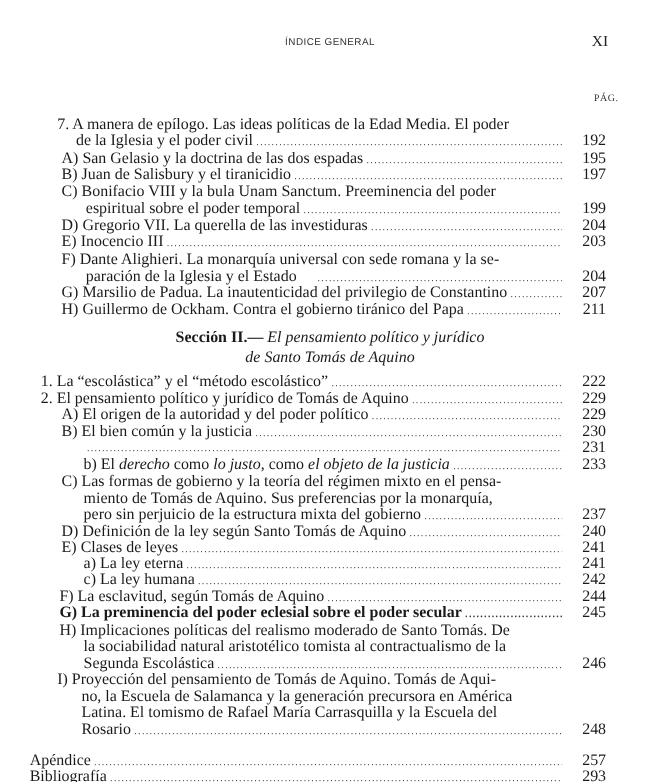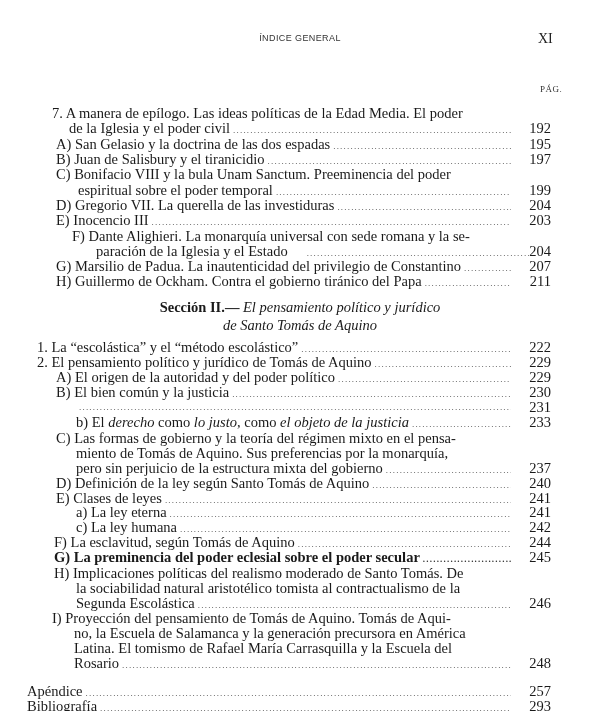--- a/index.html
+++ b/index.html
@@ -91,22 +91,22 @@
         <span class="dots"></span>
     </div>
     <div class="pnum" style="top:198px;">204</div>
 
     <div class="entry" style="left:56px; top:213px; width:458px;">
       <span class="txt">E) Inocencio III</span>
         <span class="dots"></span>
     </div>
     <div class="pnum" style="top:213px;">203</div>
 
-    <div class="line" style="left:56px; top:229px;margin-left:16px;">F) Dante Alighieri. La monarquía universal con sede romana y la se-</div>
-    <div class="entry" style="left:96px; top:244px; width:436px;gap:16px;">
+    <div class="line" style="left:56px; top:229px;">F) Dante Alighieri. La monarquía universal con sede romana y la se-</div>
+    <div class="entry" style="left:78px; top:244px; width:436px;gap:16px;">
       <span class="txt">paración de la Iglesia y el Estado</span>
         <span class="dots"></span>
     </div>
     <div class="pnum" style="top:244px;">204</div>
 
     <div class="entry" style="left:56px; top:259px; width:458px;">
       <span class="txt">G) Marsilio de Padua. La inautenticidad del privilegio de Constantino</span>
         <span class="dots"></span>
     </div>
     <div class="pnum" style="top:259px;">207</div>

